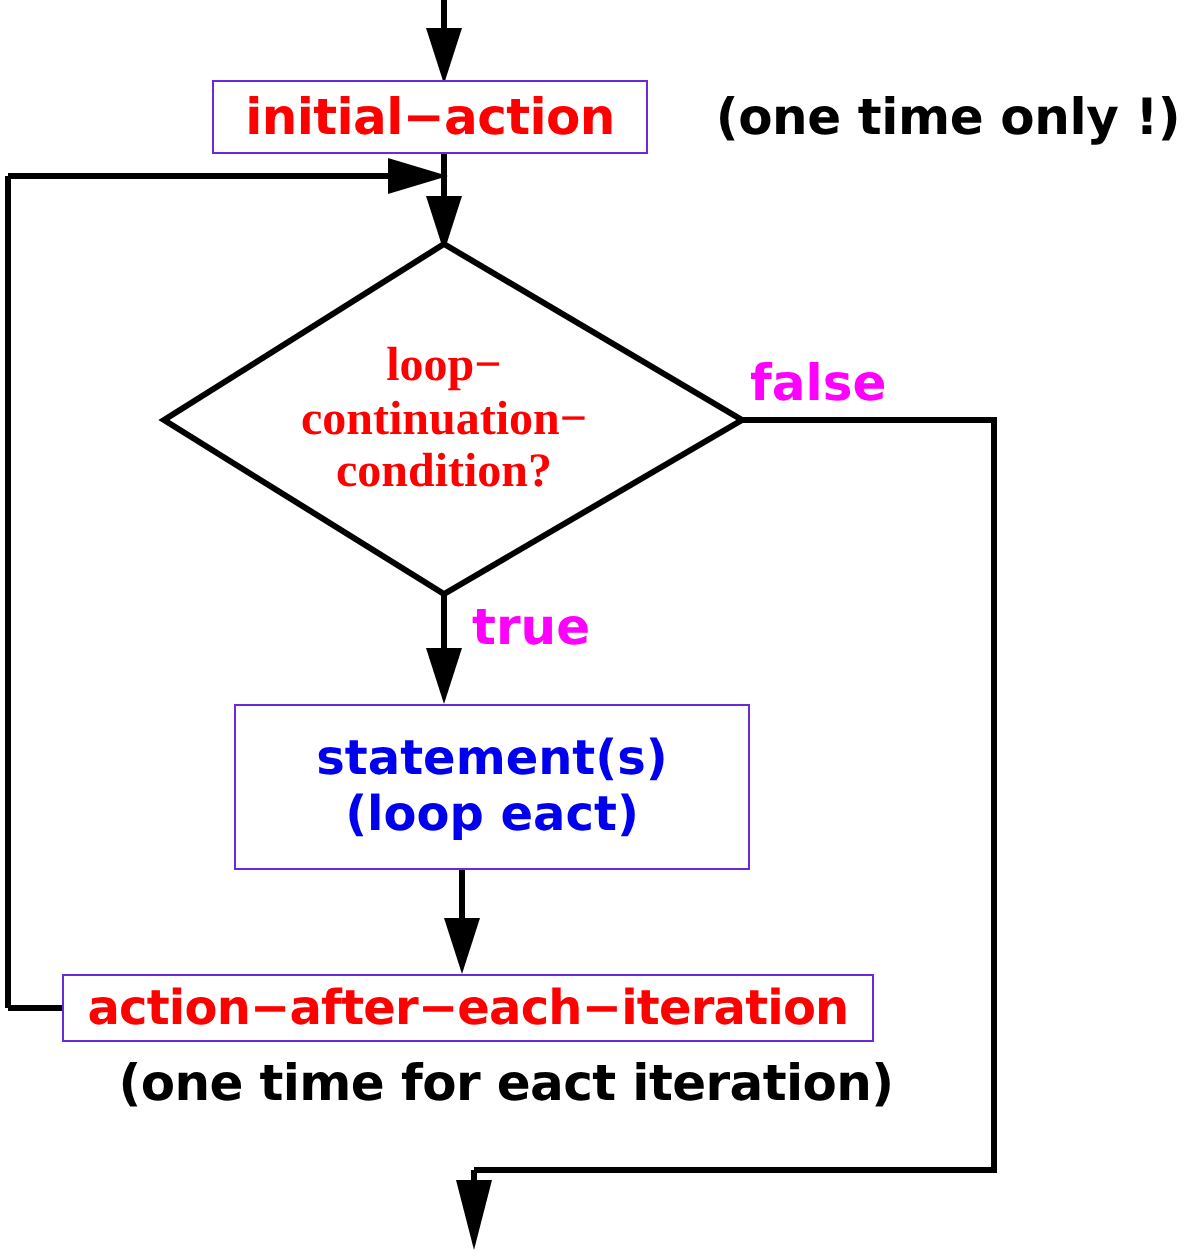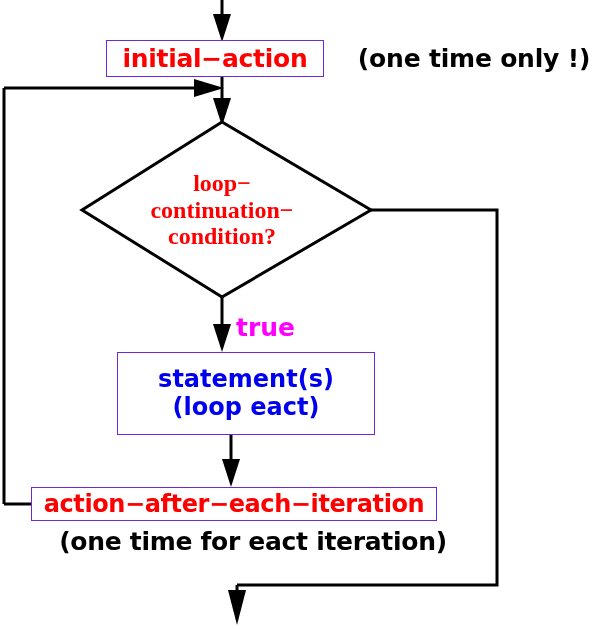--- a/index.html
+++ b/index.html
@@ -105,21 +105,21 @@
     font-size: 25px;
     color: #ff00ff;
     white-space: nowrap;
   }
   #label-false {
     left: 375px;
     top: 177px;
   }
   #label-true {
     left: 236px;
-    top: 313px;
+    top: 299px;
   }
   .ln { stroke: #000000; stroke-width: 3; fill: none; }
   .diamond-shape { stroke: #000000; stroke-width: 3; fill: #ffffff; }
   .arrowhead { fill: #000000; stroke: none; }
 </style>
 </head>
 <body>
 
 <div id="canvas">
 
@@ -157,20 +157,21 @@
   <div class="node" id="initial-action-note">
     <span>(one time only !)</span>
   </div>
 
   <div class="node" id="condition-text">
     <span>loop−</span>
     <span>continuation−</span>
     <span>condition?</span>
   </div>
 
+  <div class="edge-label" id="label-false">false</div>
   <div class="edge-label" id="label-true">true</div>
 
   <div class="node box" id="statement-box">
     <span>statement(s)</span>
     <span>(loop eact)</span>
   </div>
 
   <div class="node box" id="action-box">
     <span>action−after−each−iteration</span>
   </div>

